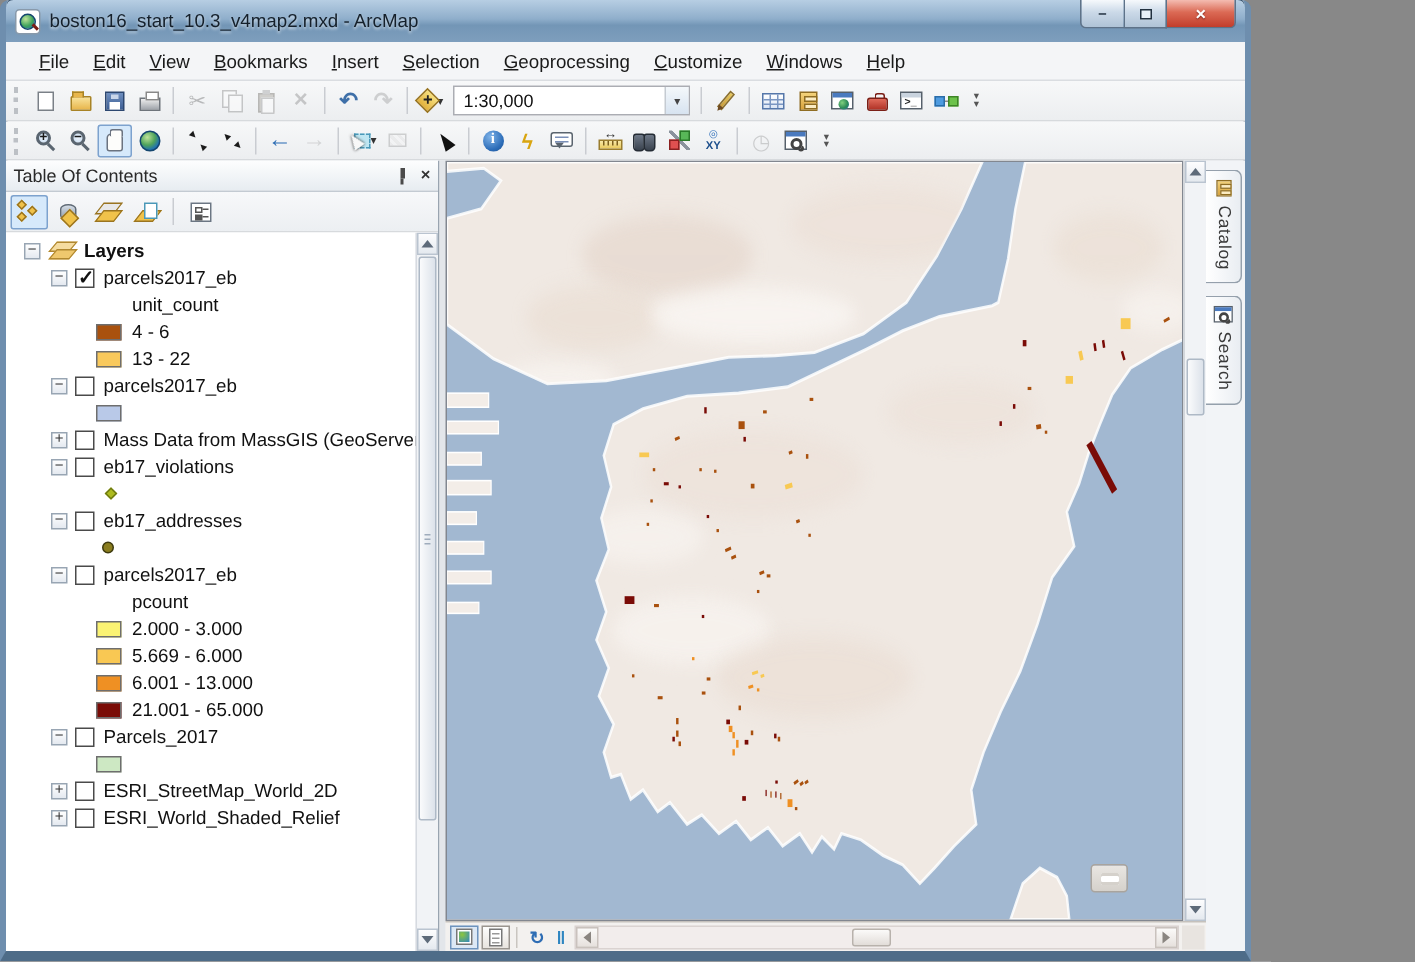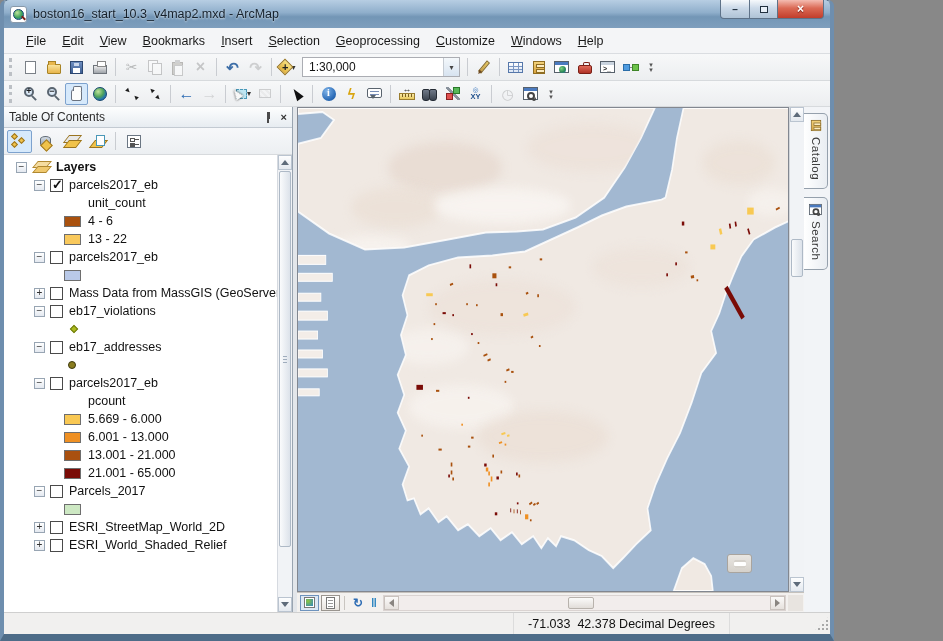--- a/index.html
+++ b/index.html
@@ -480,30 +480,30 @@
           </div>
           <div class="trow" style="padding-left: 30px;">
             <span class="exp">−</span>
             <span class="cb"></span>
             <span style="padding-left: 0px;">parcels2017_eb</span>
           </div>
           <div class="trow" style="padding-left: 84px;">
             <span>pcount</span>
           </div>
           <div class="trow" style="padding-left: 60px;">
+            <span class="swatch" style="background: rgb(251, 243, 115);"></span>
+            <span>2.000 - 3.000</span>
+          </div>
+          <div class="trow" style="padding-left: 60px;">
             <span class="swatch" style="background: rgb(249, 200, 83);"></span>
             <span>5.669 - 6.000</span>
           </div>
           <div class="trow" style="padding-left: 60px;">
             <span class="swatch" style="background: rgb(239, 144, 35);"></span>
             <span>6.001 - 13.000</span>
-          </div>
-          <div class="trow" style="padding-left: 60px;">
-            <span class="swatch" style="background: rgb(169, 80, 15);"></span>
-            <span>13.001 - 21.000</span>
           </div>
           <div class="trow" style="padding-left: 60px;">
             <span class="swatch" style="background: rgb(122, 11, 6);"></span>
             <span>21.001 - 65.000</span>
           </div>
           <div class="trow" style="padding-left: 30px;">
             <span class="exp">−</span>
             <span class="cb"></span>
             <span style="padding-left: 0px;">Parcels_2017</span>
           </div>
@@ -698,20 +698,14 @@
           <span class="i-cabinet mini"></span>
           <span class="vlabel">Catalog</span>
         </div>
         <div class="dtab">
           <span class="i-magwin mini"></span>
           <span class="vlabel">Search</span>
         </div>
       </div>
   </div>
 
-  <div class="statusbar">
-    <div class="status-spacer"></div>
-    <div class="status-cell">-71.033  42.378 Decimal Degrees</div>
-    <div class="status-right"></div>
-    <div class="sizegrip"></div>
-  </div>
 
 </div>
 
 </body></html>

